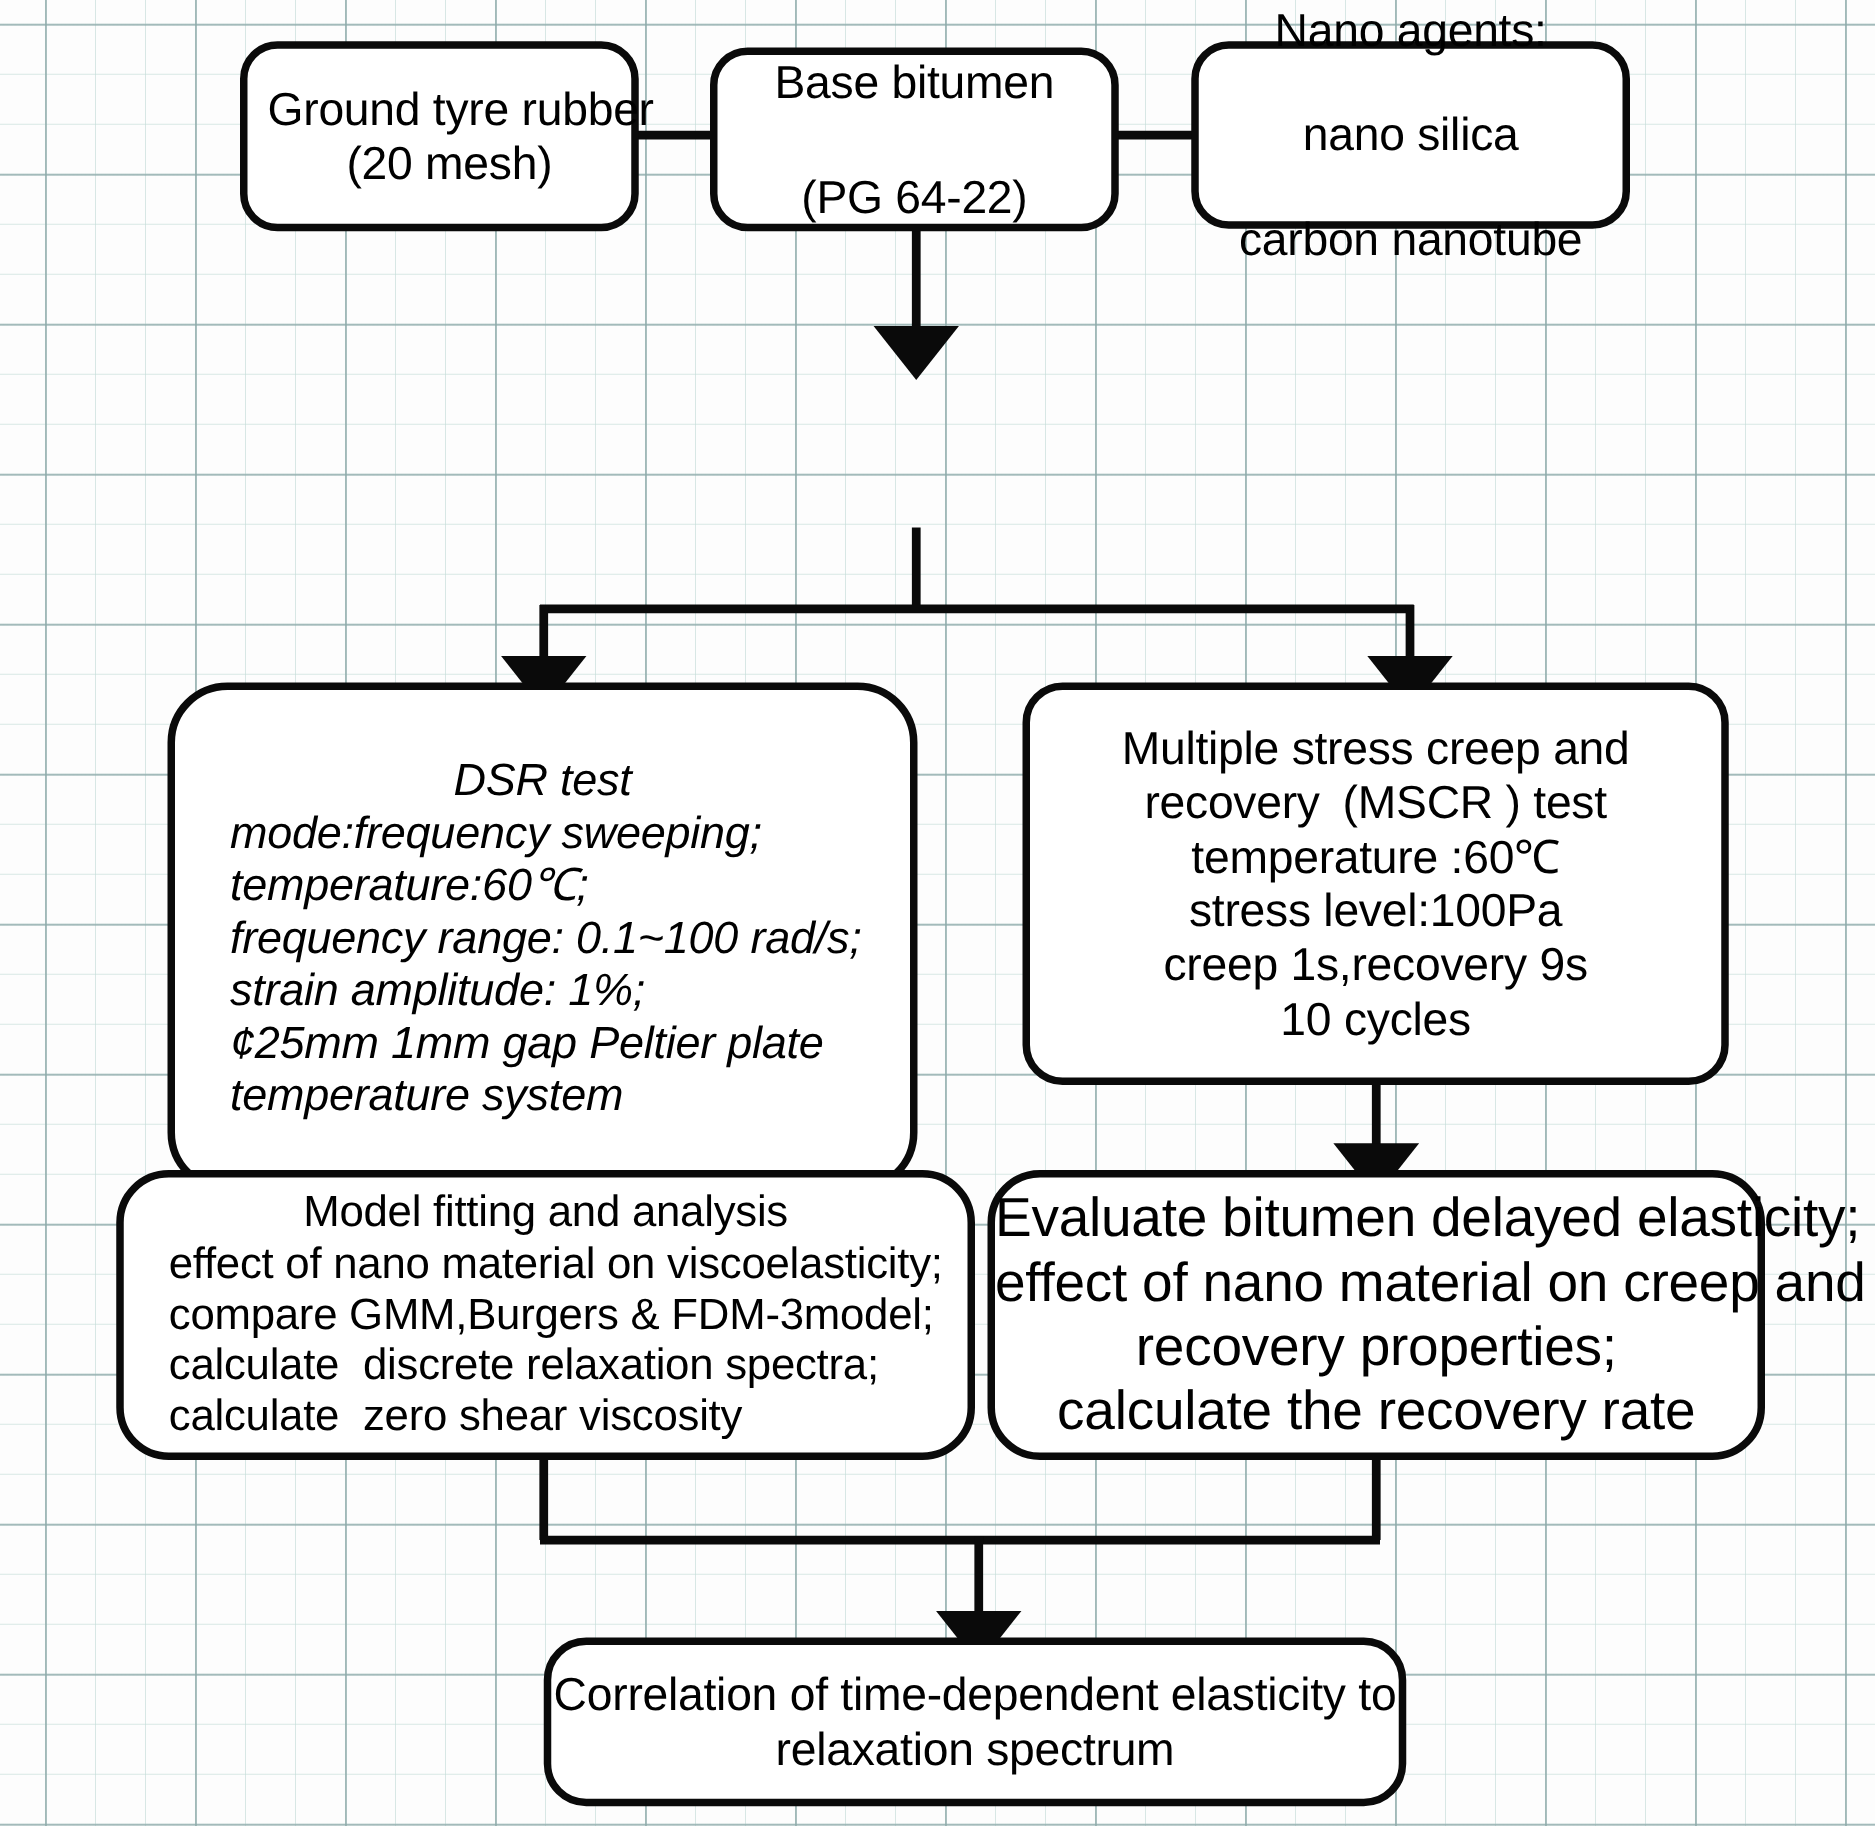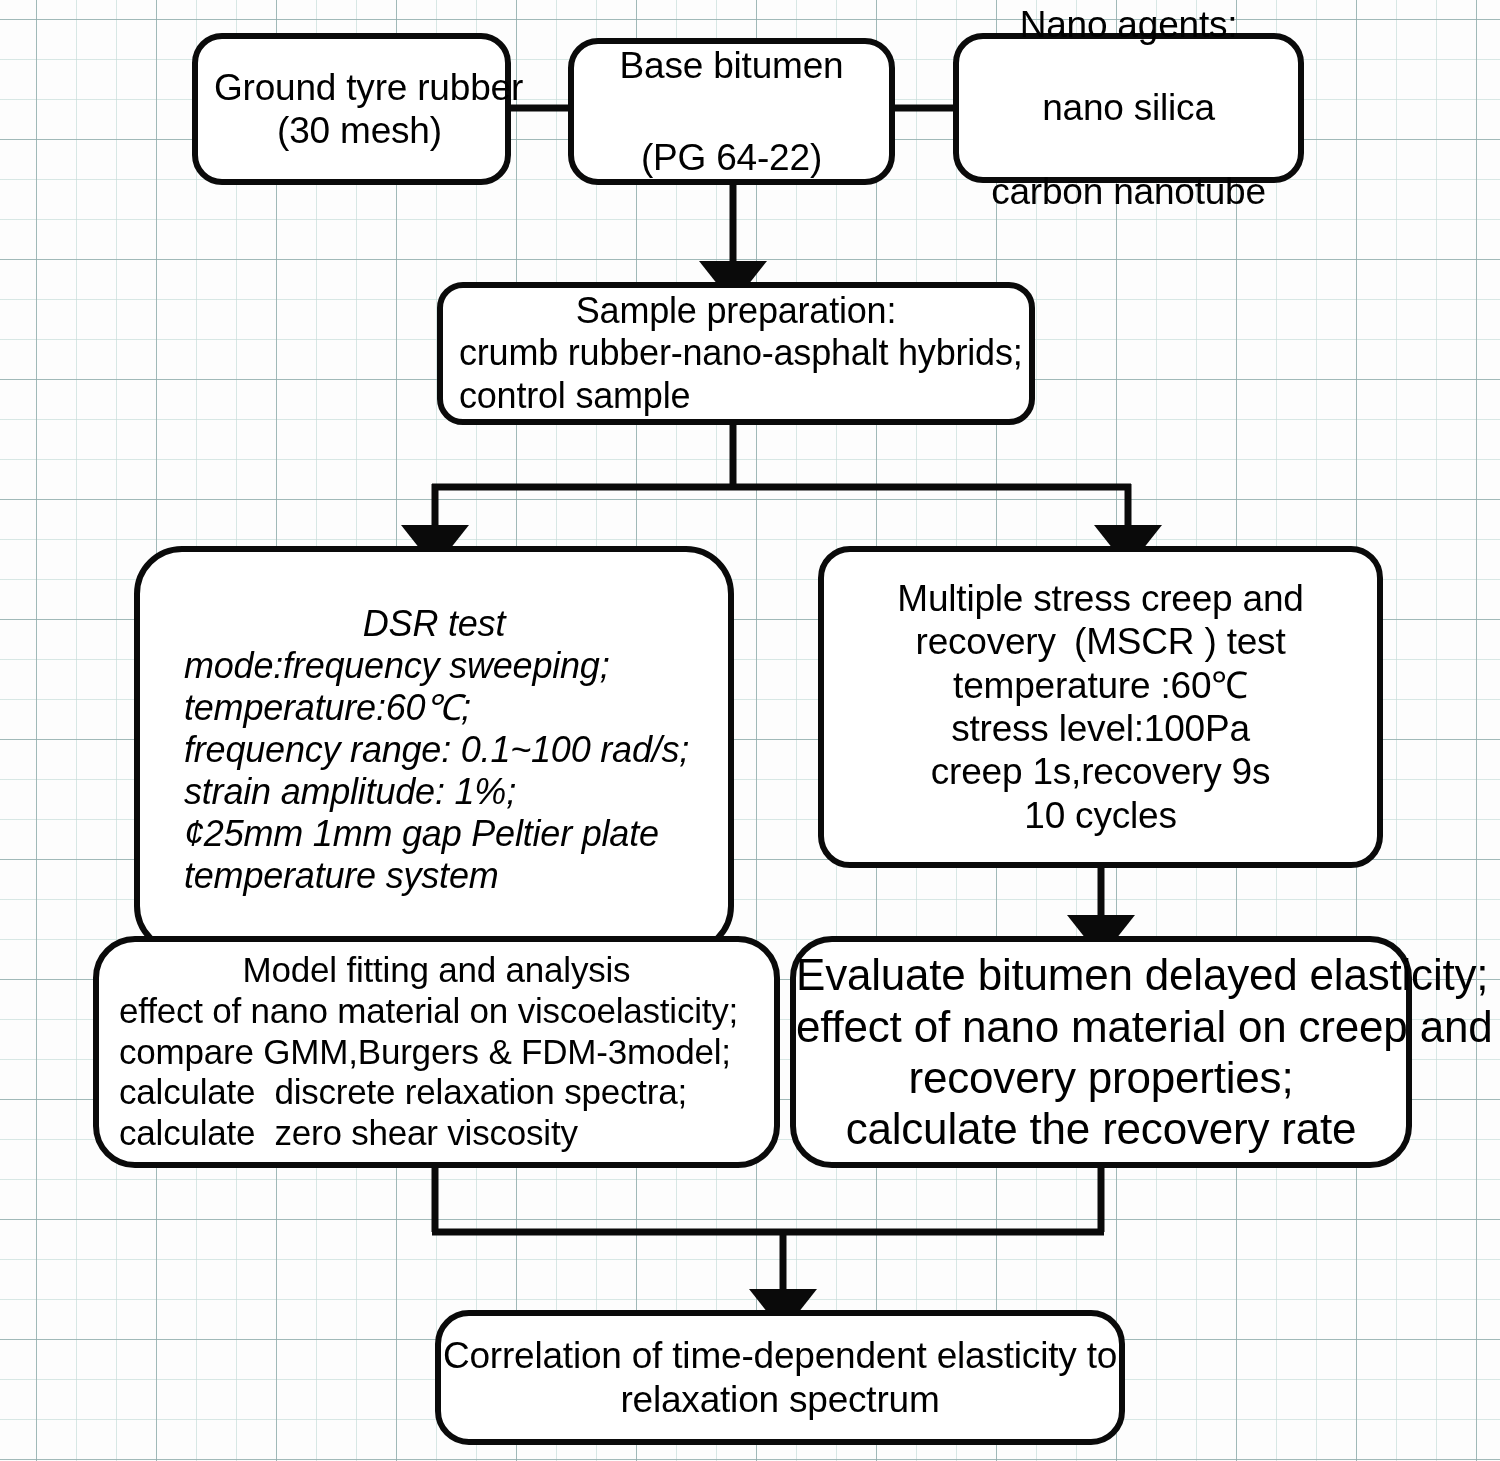--- a/index.html
+++ b/index.html
@@ -44,21 +44,21 @@
     justify-content: center;
     color: #000000;
     font-family: "Liberation Sans", sans-serif;
     line-height: 1.17;
     letter-spacing: -0.2px;
   }
   .node .line { white-space: pre; }
   .c { text-align: center; }
   .l { text-align: left; }
   .pad-l { padding-left: 44px; }
-  .pad-lr { padding-left: 20px; padding-right: 20px; }
+  .pad-lr { padding-left: 36px; padding-right: 20px; }
 
   
   #node-ground-tyre-rubber { left:192px;  top:33px;   width:319px; height:152px; font-size:37px; border-radius:30px;padding-left:16px; }
   #node-base-bitumen       { left:568px;  top:38px;   width:327px; height:147px; font-size:37px; border-radius:30px;justify-content:space-between; }
   #node-nano-agents        { left:953px;  top:33px;   width:351px; height:150px; font-size:37px; border-radius:30px;gap:40px; }
   #node-sample-preparation { left:437px;  top:282px;  width:598px; height:143px; font-size:36px; border-radius:26px; }
   #node-dsr-test           { left:134px;  top:546px;  width:600px; height:408px; font-size:36px; border-radius:48px;font-style:italic; }
   #node-mscr-test          { left:818px;  top:546px;  width:565px; height:322px; font-size:37px; border-radius:32px; }
   #node-model-fitting      { left:93px;   top:936px;  width:687px; height:232px; font-size:35px; border-radius:42px; }
   #node-evaluate-bitumen   { left:790px;  top:936px;  width:622px; height:232px; font-size:44px; border-radius:42px; }
@@ -96,39 +96,34 @@
     <line x1="1101" y1="865" x2="1101" y2="930" stroke="#0a0a0a" stroke-width="7" marker-end="url(#arrow)"></line>
 
     <line x1="435" y1="1166" x2="435" y2="1232" stroke="#0a0a0a" stroke-width="7"></line>
     <line x1="1101" y1="1166" x2="1101" y2="1232" stroke="#0a0a0a" stroke-width="7"></line>
     <line x1="432" y1="1232" x2="1104" y2="1232" stroke="#0a0a0a" stroke-width="7"></line>
     <line x1="783" y1="1229" x2="783" y2="1304" stroke="#0a0a0a" stroke-width="7" marker-end="url(#arrow)"></line>
   </svg>
 
   <div class="node c" id="node-ground-tyre-rubber">
     <div class="line">Ground tyre rubber</div>
-    <div class="line">(30 mesh)</div>
+    <div class="line">(20 mesh)</div>
   </div>
 
   <div class="node c" id="node-base-bitumen">
     <div class="line">Base bitumen</div>
     <div class="line">(PG 64-22)</div>
   </div>
 
   <div class="node c" id="node-nano-agents">
     <div class="line">Nano agents:</div>
     <div class="line">nano silica</div>
     <div class="line">carbon nanotube</div>
   </div>
 
-  <div class="node" id="node-sample-preparation">
-    <div class="line c">Sample preparation:</div>
-    <div class="line l sp-body">crumb rubber-nano-asphalt hybrids;</div>
-    <div class="line l sp-body">control sample</div>
-  </div>
 
   <div class="node" id="node-dsr-test">
     <div class="line c">DSR test</div>
     <div class="line l pad-l">mode:frequency sweeping;</div>
     <div class="line l pad-l">temperature:60℃;</div>
     <div class="line l pad-l">frequency range: 0.1~100 rad/s;</div>
     <div class="line l pad-l">strain amplitude: 1%;</div>
     <div class="line l pad-l">¢25mm 1mm gap Peltier plate</div>
     <div class="line l pad-l">temperature system</div>
   </div>

